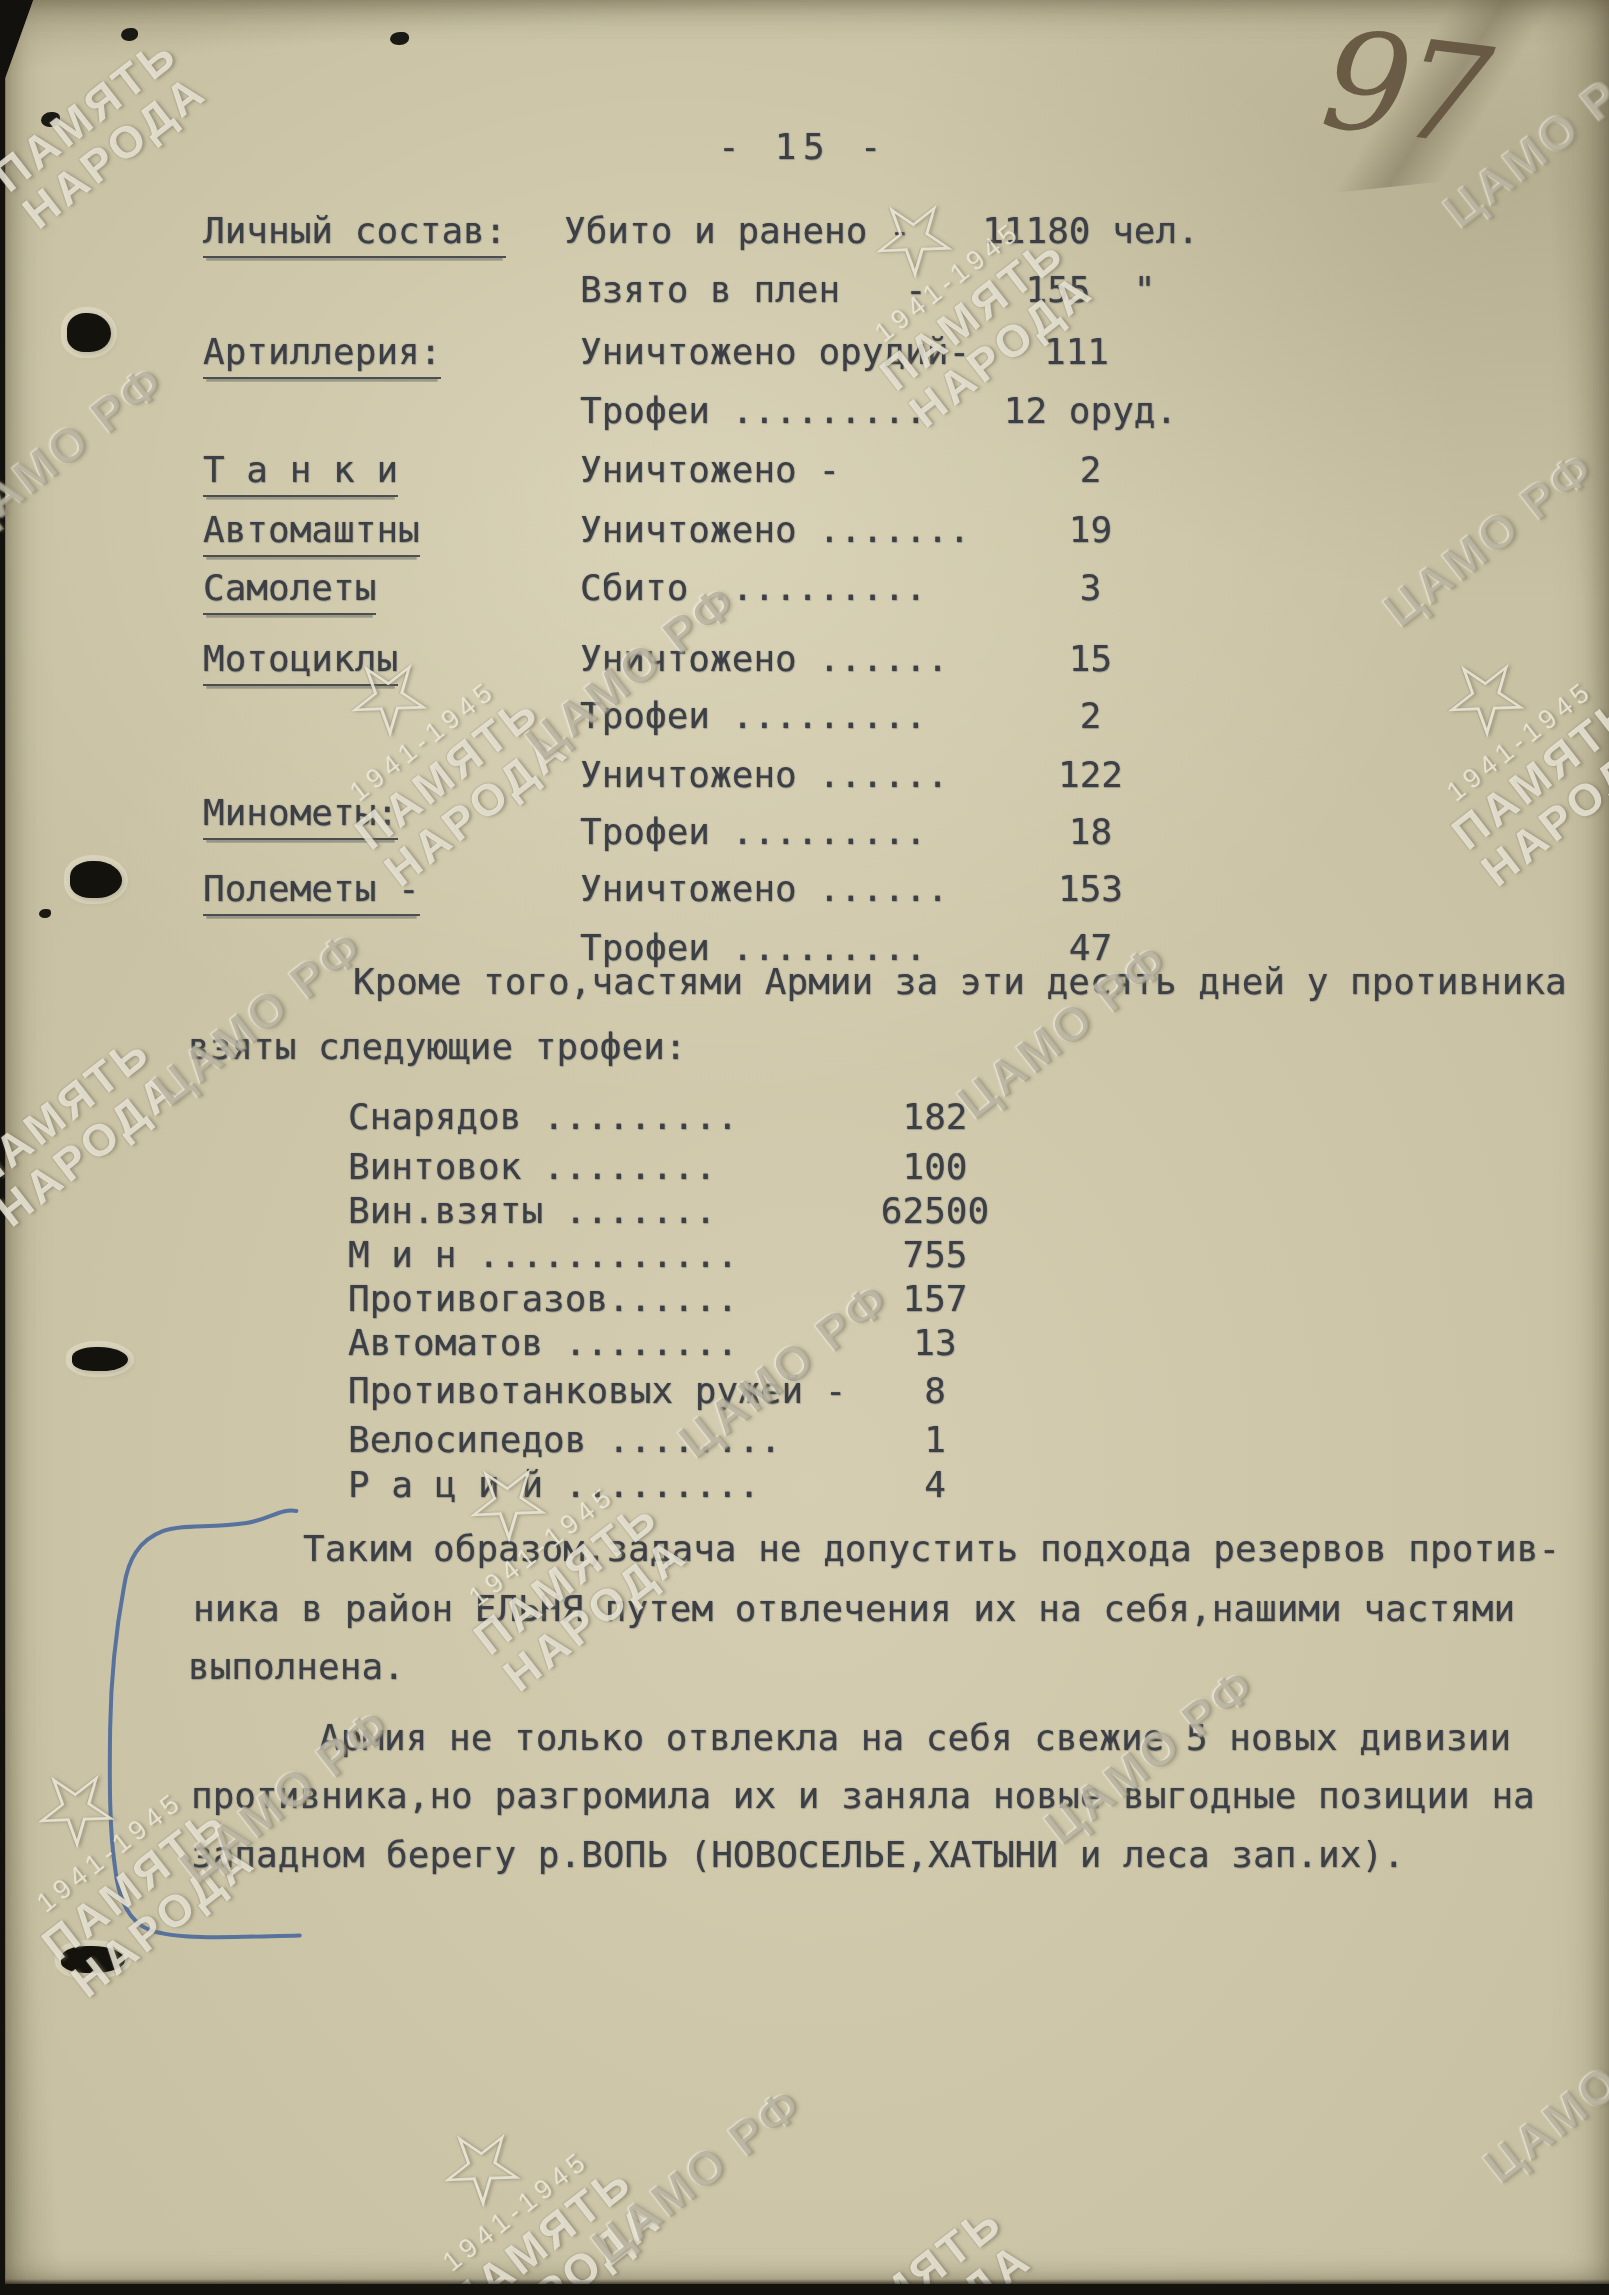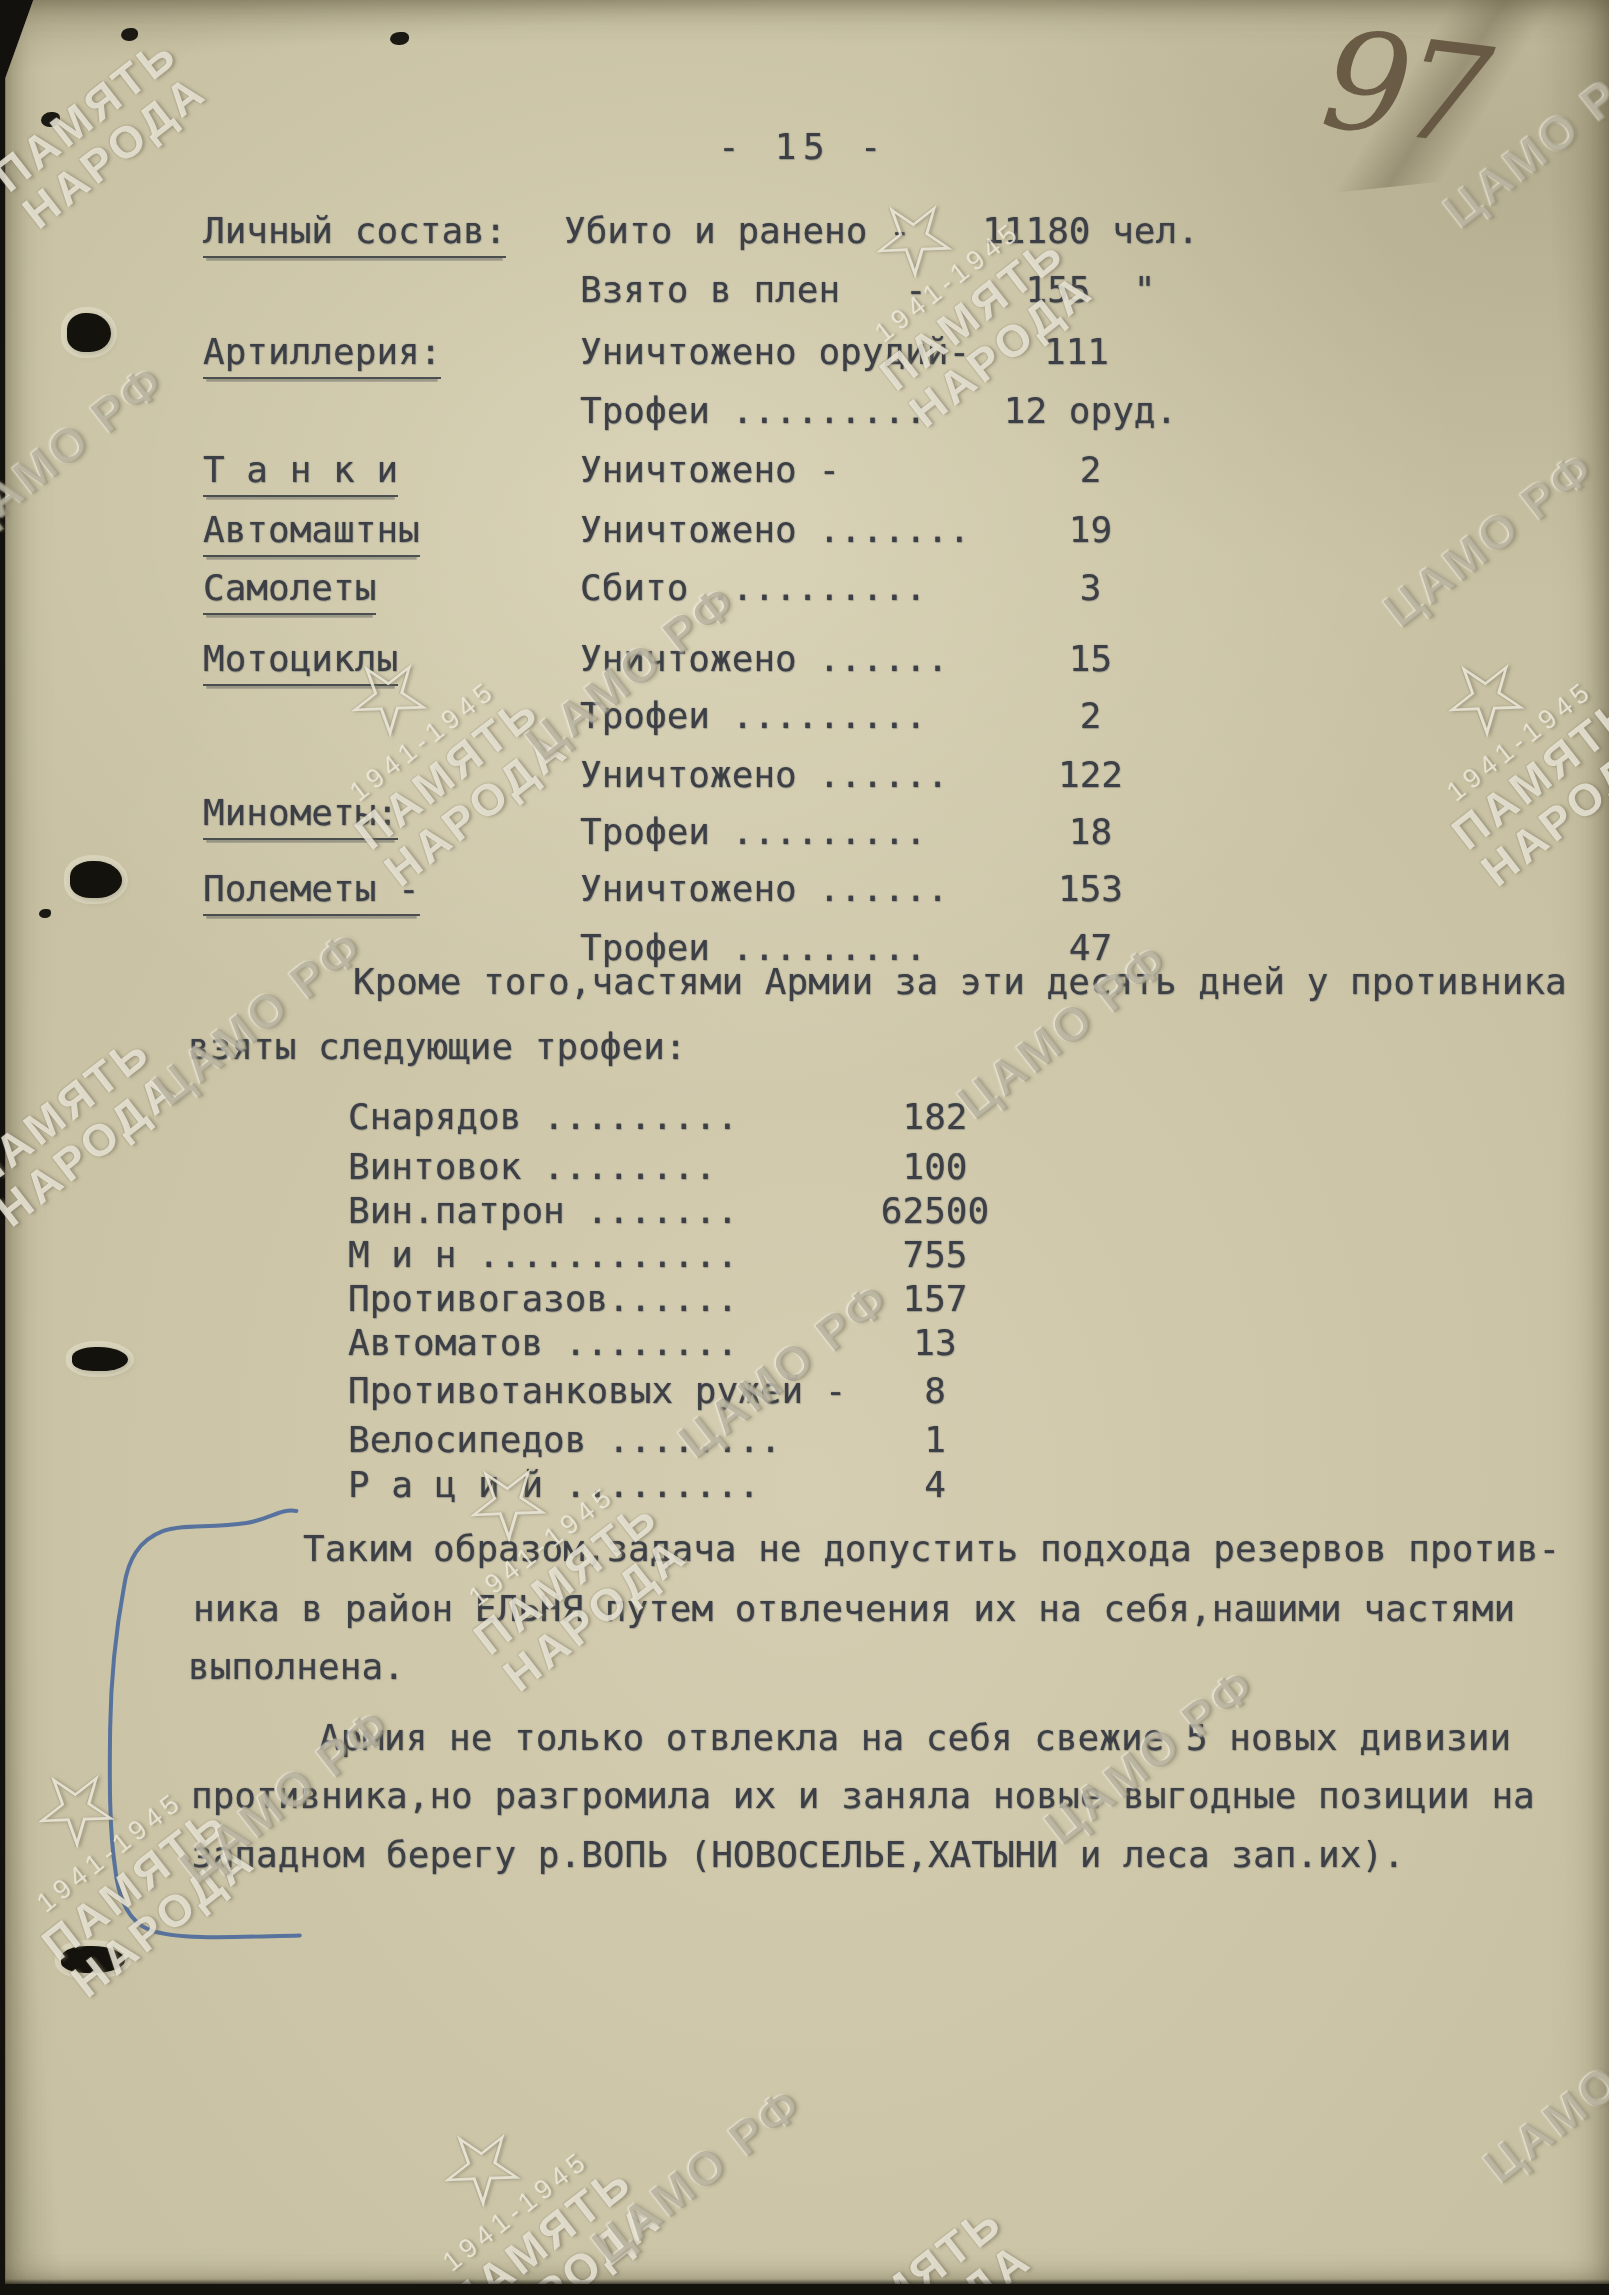--- a/index.html
+++ b/index.html
@@ -109,21 +109,21 @@
 <div class="typed" style="left:580px;top:929px">Трофеи .........</div>
 <div class="typed val" style="left:951px;top:929px">47</div>
 
 <div class="typed" style="left:353px;top:963px">Кроме того,частями Армии за эти десять дней у противника</div>
 <div class="typed" style="left:188px;top:1028px">взяты следующие трофеи:</div>
 
 <div class="typed" style="left:348px;top:1098px">Снарядов .........</div>
 <div class="typed tval" style="left:825px;top:1098px">182</div>
 <div class="typed" style="left:348px;top:1148px">Винтовок ........</div>
 <div class="typed tval" style="left:825px;top:1148px">100</div>
-<div class="typed" style="left:348px;top:1192px">Вин.патрон .......</div>
+<div class="typed" style="left:348px;top:1192px">Вин.взяты .......</div>
 <div class="typed tval" style="left:825px;top:1192px">62500</div>
 <div class="typed" style="left:348px;top:1236px">М и н ............</div>
 <div class="typed tval" style="left:825px;top:1236px">755</div>
 <div class="typed" style="left:348px;top:1280px">Противогазов......</div>
 <div class="typed tval" style="left:825px;top:1280px">157</div>
 <div class="typed" style="left:348px;top:1324px">Автоматов ........</div>
 <div class="typed tval" style="left:825px;top:1324px">13</div>
 <div class="typed" style="left:348px;top:1372px">Противотанковых ружей -</div>
 <div class="typed tval" style="left:825px;top:1372px">8</div>
 <div class="typed" style="left:348px;top:1421px">Велосипедов ........</div>

